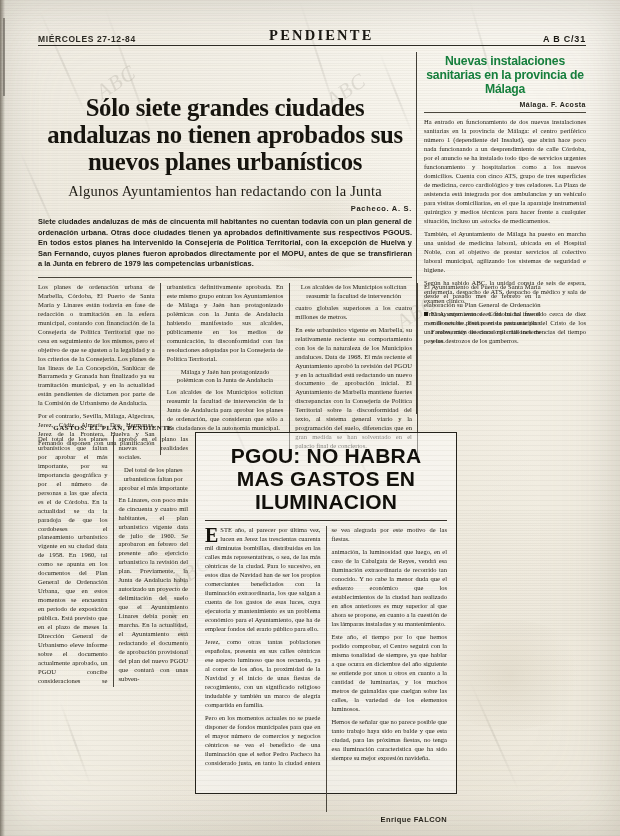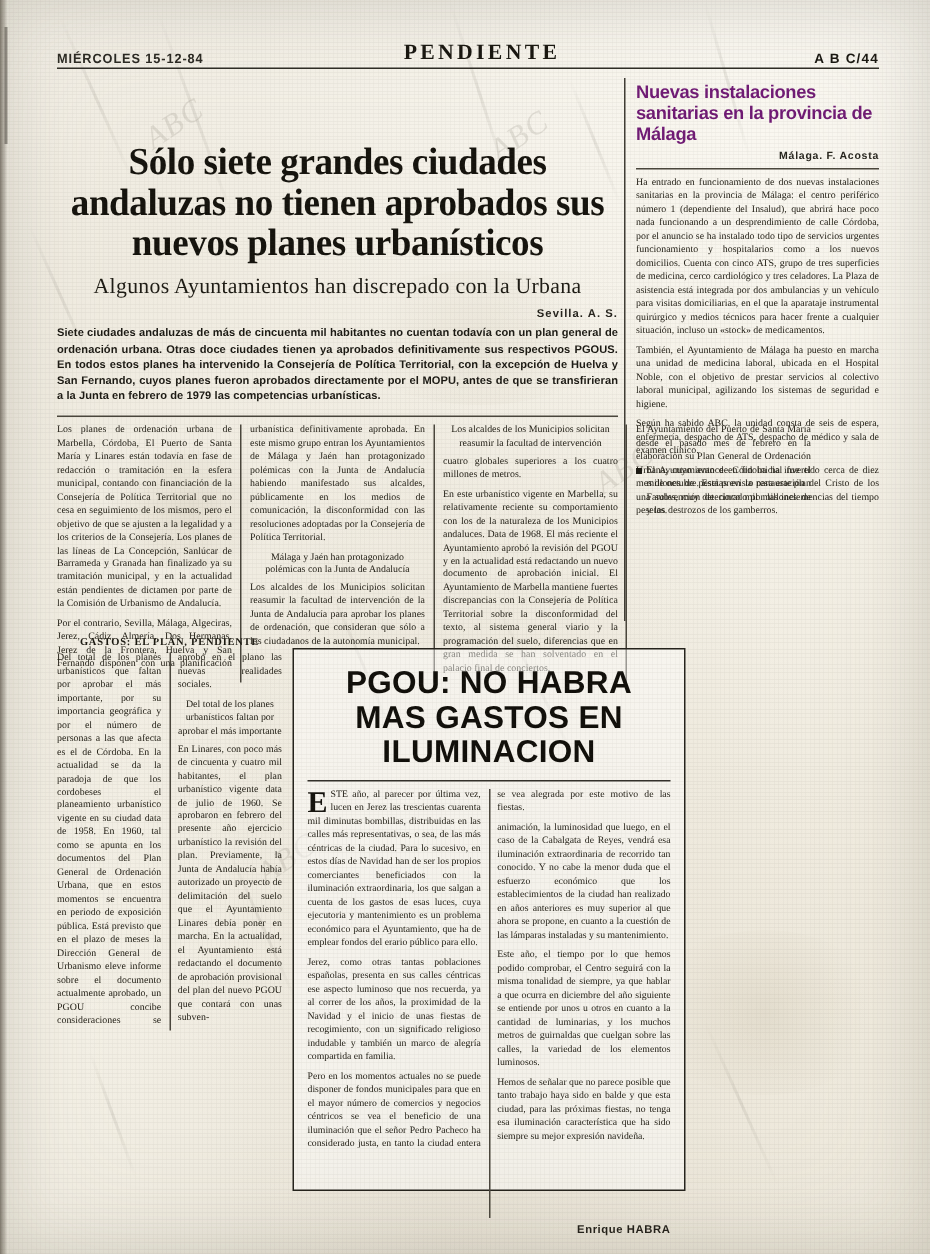--- a/index.html
+++ b/index.html
@@ -144,21 +144,21 @@
     font-family:"Liberation Serif",serif;
     font-size:6.6px;line-height:1.36;text-align:center;
     color:#232017;margin:3px 0 3px 0;font-style:normal;
   }
 
   
   h3.rhead{
     margin:3px 0 0 0;
     font-family:"Liberation Sans",sans-serif;
     font-weight:700;font-size:12.2px;line-height:1.14;
-    text-align:left;color:#701a75;letter-spacing:-.2px;
+    text-align:center;color:#15803d;letter-spacing:-.2px;
   }
   .rbyline{
     margin-top:4px;text-align:right;
     font-family:"Liberation Sans",sans-serif;
     font-weight:700;font-size:7px;letter-spacing:.5px;color:#26241d;
   }
   .rrule{border:0;border-top:.9px solid #4a463c;margin:4px 0 4px 0;}
   .rbody{
     font-family:"Liberation Serif",serif;
     font-size:6.6px;line-height:1.37;text-align:justify;color:#232017;
@@ -245,32 +245,32 @@
 <div class="wmtext" style="left:170px;top:560px;">ABC</div>
 <div class="wmtext" style="left:395px;top:300px;">ABC</div>
 
 <div class="blotch" style="left:60px;top:300px;width:130px;height:80px;background:radial-gradient(circle,rgba(198,188,166,.30),transparent 70%)"></div>
 <div class="blotch" style="left:430px;top:620px;width:160px;height:110px;background:radial-gradient(circle,rgba(196,186,164,.26),transparent 70%)"></div>
 <div class="blotch" style="left:230px;top:180px;width:180px;height:90px;background:radial-gradient(circle,rgba(204,195,174,.22),transparent 70%)"></div>
 
 <div class="page">
 
   <div class="masthead">
-    <span class="mh-date">MIÉRCOLES 15-12-84</span>
+    <span class="mh-date">MIÉRCOLES 27-12-84</span>
     <span class="mh-section">PENDIENTE</span>
-    <span class="mh-folio">A B C/44</span>
+    <span class="mh-folio">A B C/31</span>
   </div>
   <div class="mh-rule"></div>
 
   <div class="vrule a"></div>
 
   <div class="leftzone">
     <h1 class="headline">Sólo siete grandes ciudades andaluzas no tienen aprobados sus nuevos planes urbanísticos</h1>
-    <h2 class="subhead">Algunos Ayuntamientos han discrepado con la Urbana</h2>
-    <div class="byline">Sevilla. A. S.</div>
+    <h2 class="subhead">Algunos Ayuntamientos han redactando con la Junta</h2>
+    <div class="byline">Pacheco. A. S.</div>
     <p class="lead">Siete ciudades andaluzas de más de cincuenta mil habitantes no cuentan todavía con un plan general de ordenación urbana. Otras doce ciudades tienen ya aprobados definitivamente sus respectivos PGOUS. En todos estos planes ha intervenido la Consejería de Política Territorial, con la excepción de Huelva y San Fernando, cuyos planes fueron aprobados directamente por el MOPU, antes de que se transfirieran a la Junta en febrero de 1979 las competencias urbanísticas.</p>
     <hr class="hrule">
 
     <div class="cols3">
       <p class="bodytxt">Los planes de ordenación urbana de Marbella, Córdoba, El Puerto de Santa María y Linares están todavía en fase de redacción o tramitación en la esfera municipal, contando con financiación de la Consejería de Política Territorial que no cesa en seguimiento de los mismos, pero el objetivo de que se ajusten a la legalidad y a los criterios de la Consejería. Los planes de las líneas de La Concepción, Sanlúcar de Barrameda y Granada han finalizado ya su tramitación municipal, y en la actualidad están pendientes de dictamen por parte de la Comisión de Urbanismo de Andalucía.</p>
       <p class="bodytxt">Por el contrario, Sevilla, Málaga, Algeciras, Jerez, Cádiz, Almería, Dos Hermanas, Jerez de la Frontera, Huelva y San Fernando disponen con una planificación urbanística definitivamente aprobada. En este mismo grupo entran los Ayuntamientos de Málaga y Jaén han protagonizado polémicas con la Junta de Andalucía habiendo manifestado sus alcaldes, públicamente en los medios de comunicación, la disconformidad con las resoluciones adoptadas por la Consejería de Política Territorial.</p>
       <p class="centerline">Málaga y Jaén han protagonizado polémicas con la Junta de Andalucía</p>
       <p class="bodytxt">Los alcaldes de los Municipios solicitan reasumir la facultad de intervención de la Junta de Andalucía para aprobar los planes de ordenación, que consideran que sólo a los ciudadanos de la autonomía municipal.</p>
       <p class="centerline">Los alcaldes de los Municipios solicitan reasumir la facultad de intervención</p>
       <p class="bodytxt">cuatro globales superiores a los cuatro millones de metros.</p>
@@ -305,21 +305,21 @@
     <h3 class="jhead">PGOU: NO HABRA MAS GASTOS EN ILUMINACION</h3>
     <hr class="jrule">
     <div class="jcols">
       <p class="jbody first">ESTE año, al parecer por última vez, lucen en Jerez las trescientas cuarenta mil diminutas bombillas, distribuidas en las calles más representativas, o sea, de las más céntricas de la ciudad. Para lo sucesivo, en estos días de Navidad han de ser los propios comerciantes beneficiados con la iluminación extraordinaria, los que salgan a cuenta de los gastos de esas luces, cuya ejecutoria y mantenimiento es un problema económico para el Ayuntamiento, que ha de emplear fondos del erario público para ello.</p>
       <p class="jbody">Jerez, como otras tantas poblaciones españolas, presenta en sus calles céntricas ese aspecto luminoso que nos recuerda, ya al correr de los años, la proximidad de la Navidad y el inicio de unas fiestas de recogimiento, con un significado religioso indudable y también un marco de alegría compartida en familia.</p>
       <p class="jbody">Pero en los momentos actuales no se puede disponer de fondos municipales para que en el mayor número de comercios y negocios céntricos se vea el beneficio de una iluminación que el señor Pedro Pacheco ha considerado justa, en tanto la ciudad entera se vea alegrada por este motivo de las fiestas.</p>
       <p class="jbody">animación, la luminosidad que luego, en el caso de la Cabalgata de Reyes, vendrá esa iluminación extraordinaria de recorrido tan conocido. Y no cabe la menor duda que el esfuerzo económico que los establecimientos de la ciudad han realizado en años anteriores es muy superior al que ahora se propone, en cuanto a la cuestión de las lámparas instaladas y su mantenimiento.</p>
       <p class="jbody">Este año, el tiempo por lo que hemos podido comprobar, el Centro seguirá con la misma tonalidad de siempre, ya que hablar a que ocurra en diciembre del año siguiente se entiende por unos u otros en cuanto a la cantidad de luminarias, y los muchos metros de guirnaldas que cuelgan sobre las calles, la variedad de los elementos luminosos.</p>
       <p class="jbody">Hemos de señalar que no parece posible que tanto trabajo haya sido en balde y que esta ciudad, para las próximas fiestas, no tenga esa iluminación característica que ha sido siempre su mejor expresión navideña.</p>
     </div>
-    <div class="jsign">Enrique HABRA</div>
+    <div class="jsign">Enrique FALCON</div>
   </div>
 
 </div>
 
 <div class="scanedge"></div>
 <div class="scanedge2"></div>
 <div class="grain"></div>
 <div class="vignette"></div>
 
 </body></html>

